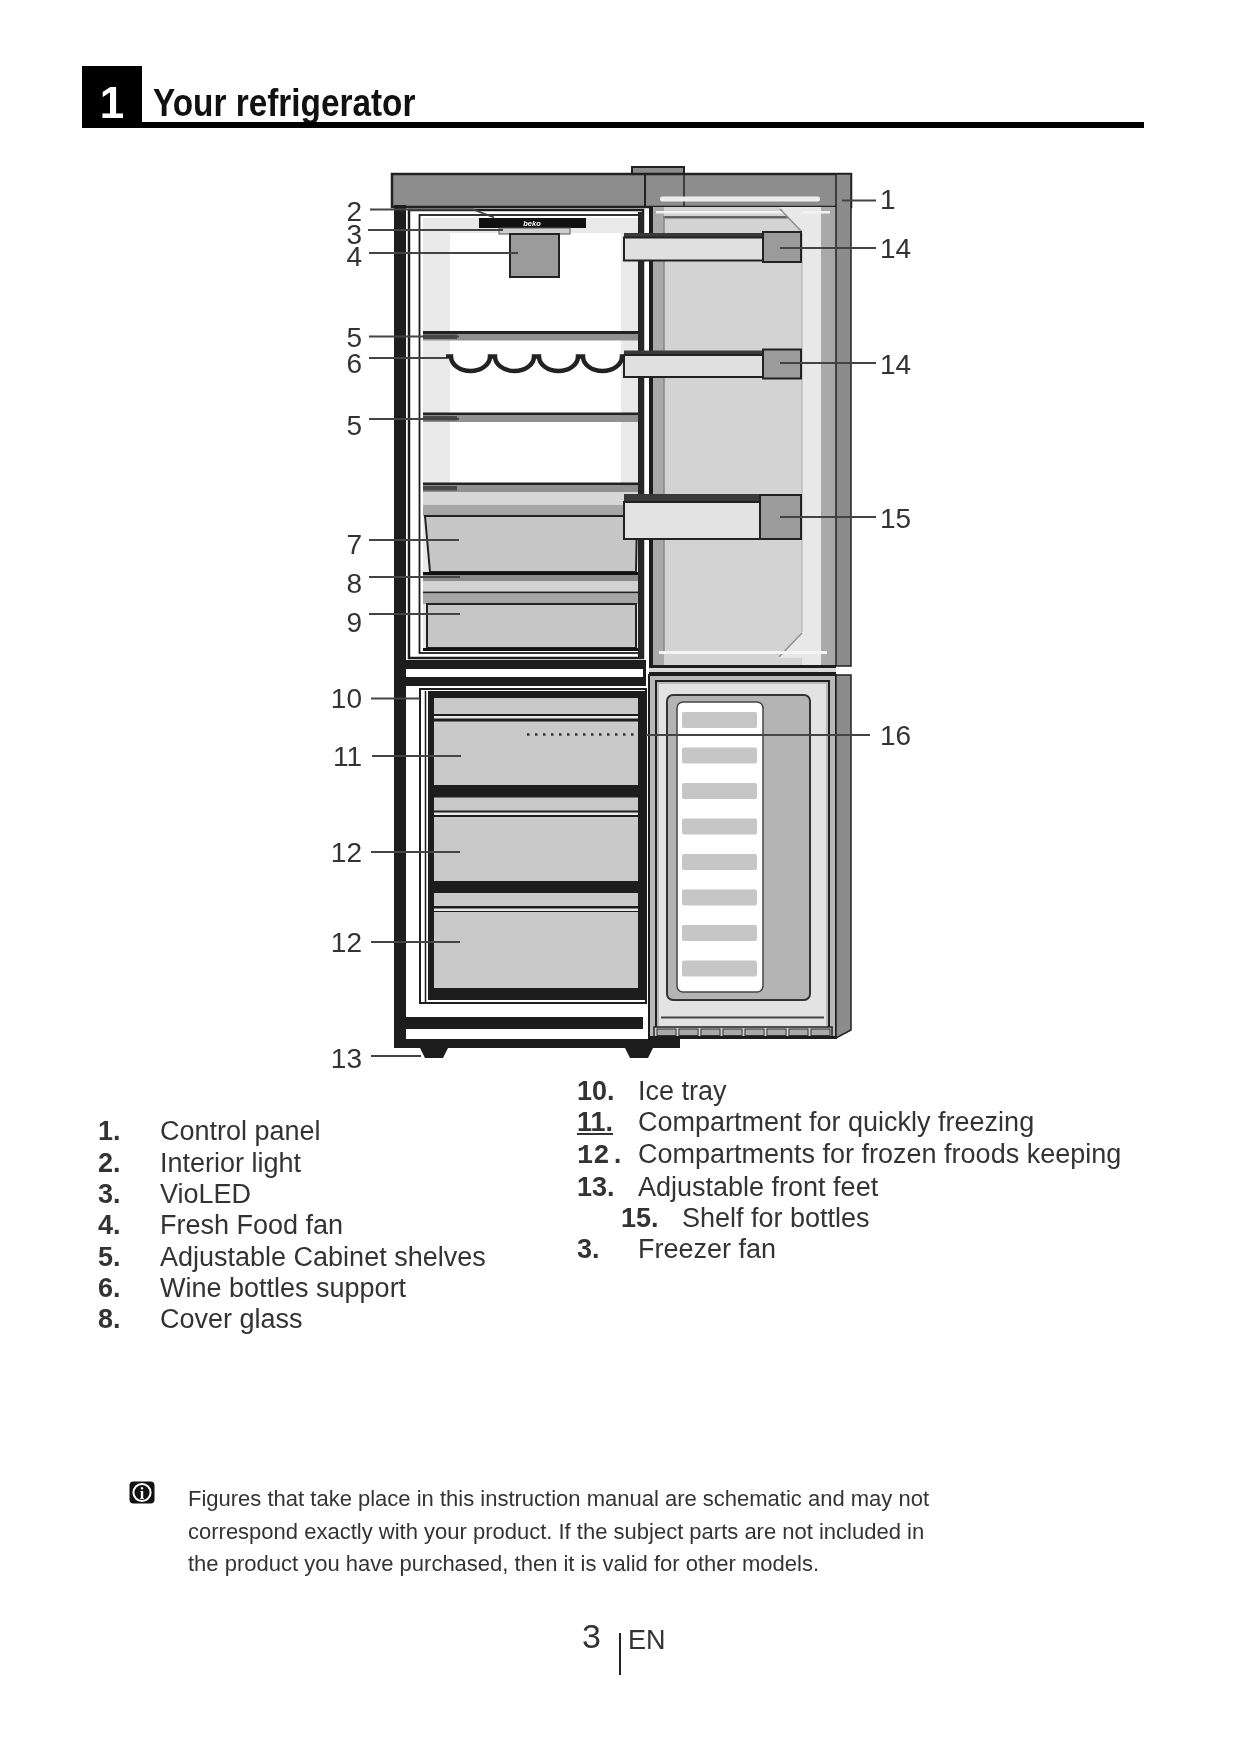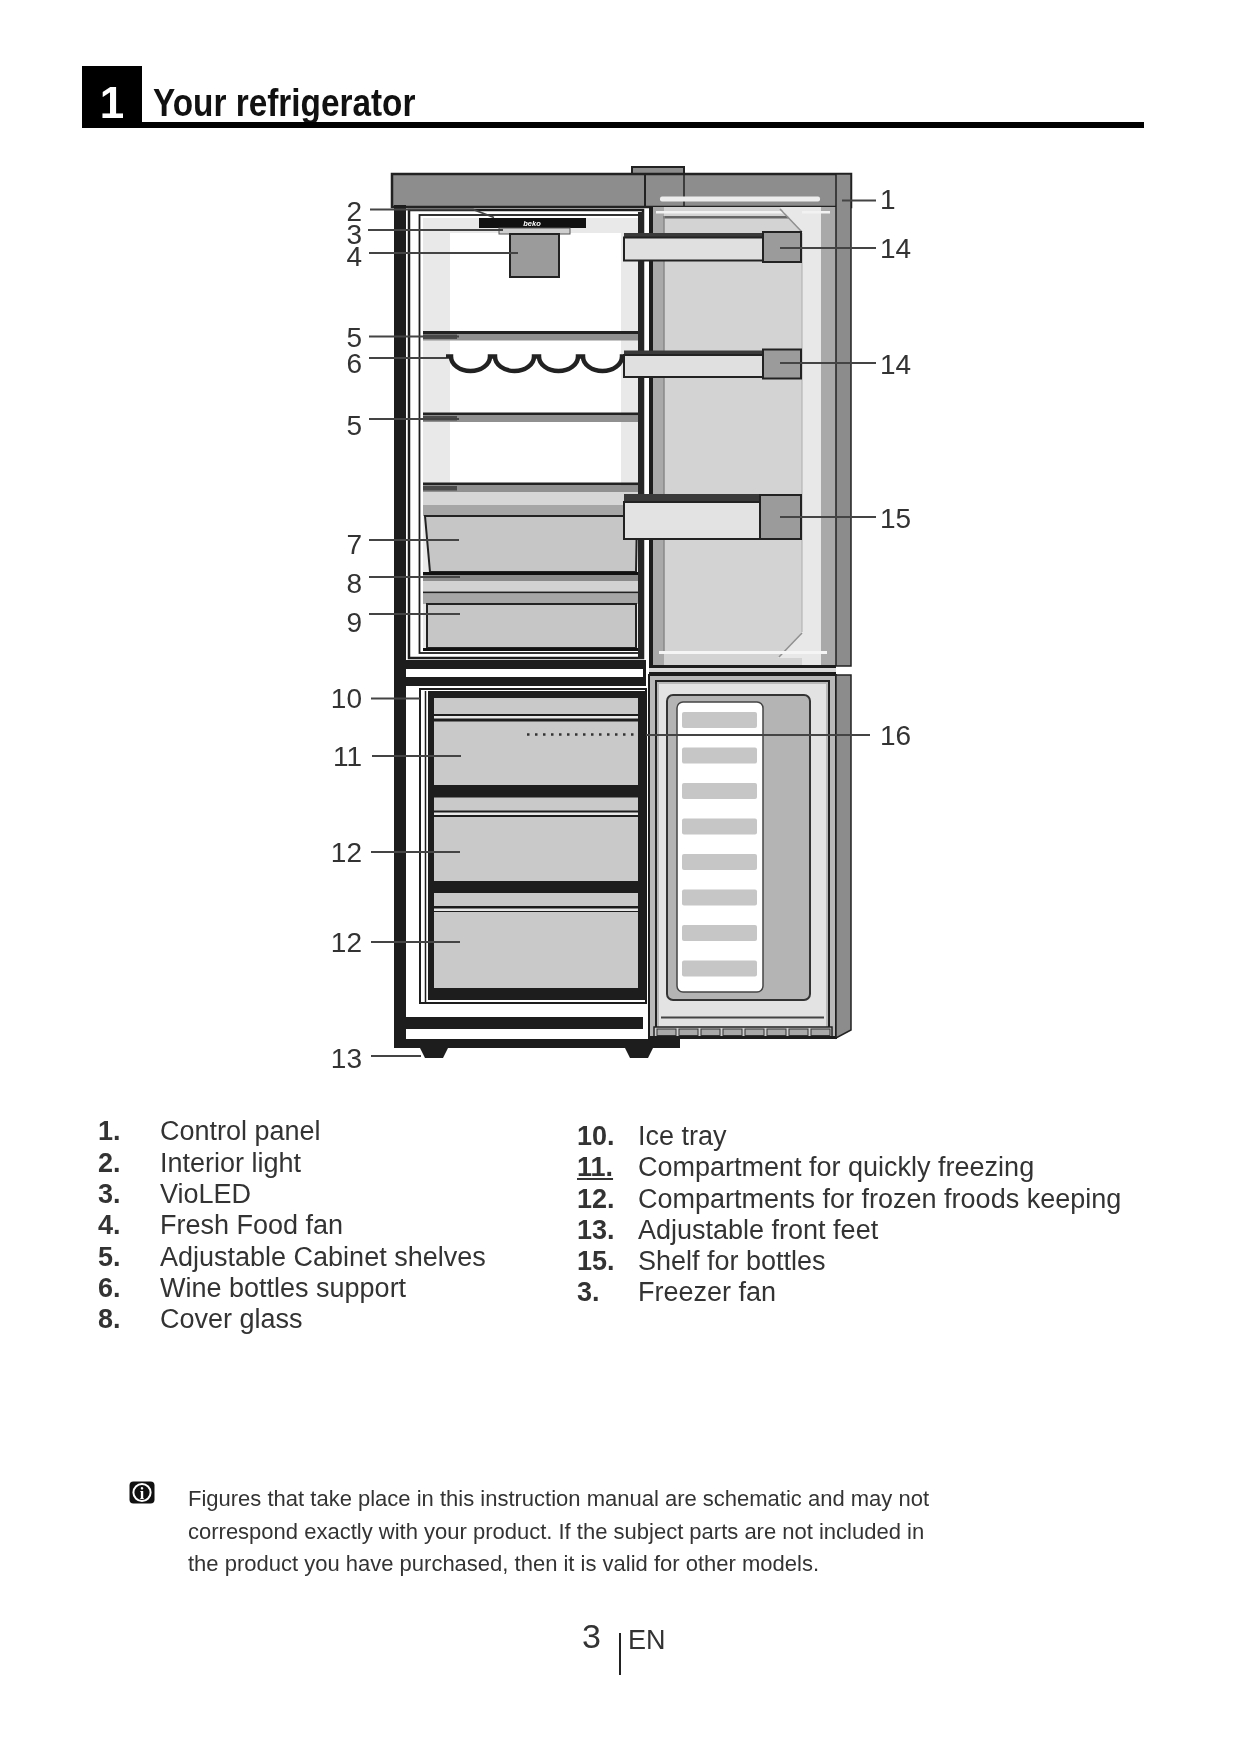--- a/index.html
+++ b/index.html
@@ -232,26 +232,26 @@
 <div class="abs" style="left:98px;top:1116.4px;font-size:27px;line-height:31.3px;">
   <div><b style="display:inline-block;width:62px;">1.</b>Control panel</div>
   <div><b style="display:inline-block;width:62px;">2.</b>Interior light</div>
   <div><b style="display:inline-block;width:62px;">3.</b>VioLED</div>
   <div><b style="display:inline-block;width:62px;">4.</b>Fresh Food fan</div>
   <div><b style="display:inline-block;width:62px;">5.</b>Adjustable Cabinet shelves</div>
   <div><b style="display:inline-block;width:62px;">6.</b>Wine bottles support</div>
   <div><b style="display:inline-block;width:62px;">8.</b>Cover glass</div>
 </div>
 
-<div class="abs" style="left:577px;top:1121px;font-size:27px;line-height:31.3px;">
+<div class="abs" style="left:577px;top:1076px;font-size:27px;line-height:31.3px;">
   <div><b style="display:inline-block;width:61px;">10.</b>Ice tray</div>
   <div><b style="display:inline-block;width:61px;text-decoration:underline;">11.</b>Compartment for quickly freezing</div>
-  <div><b style="display:inline-block;width:61px;">12.</b>Compartments for frozen froods keeping</div>
+  <div><b style="display:inline-block;width:61px;font-family:Liberation Mono, monospace;">12.</b>Compartments for frozen froods keeping</div>
   <div><b style="display:inline-block;width:61px;">13.</b>Adjustable front feet</div>
-  <div><b style="display:inline-block;width:61px;">15.</b>Shelf for bottles</div>
+  <div><b style="display:inline-block;width:61px;margin-left:44px;">15.</b>Shelf for bottles</div>
   <div><b style="display:inline-block;width:61px;">3.</b>Freezer fan</div>
 </div>
 
 <svg class="abs" style="left:129px;top:1481px;" width="26" height="23" viewBox="0 0 26 23">
   <rect x="0.5" y="0.5" width="25" height="22" rx="4" fill="#111"></rect>
   <circle cx="13" cy="11.5" r="8.6" fill="none" stroke="#fff" stroke-width="2"></circle>
   <text x="13" y="18" font-size="16" font-weight="bold" font-family="Liberation Serif" fill="#fff" text-anchor="middle">i</text>
 </svg>
 
 <div class="abs" style="left:188px;top:1483px;font-size:22px;line-height:32.7px;white-space:nowrap;">Figures that take place in this instruction manual are schematic and may not<br>correspond exactly with your product. If the subject parts are not included in<br>the product you have purchased, then it is valid for other models.</div>

